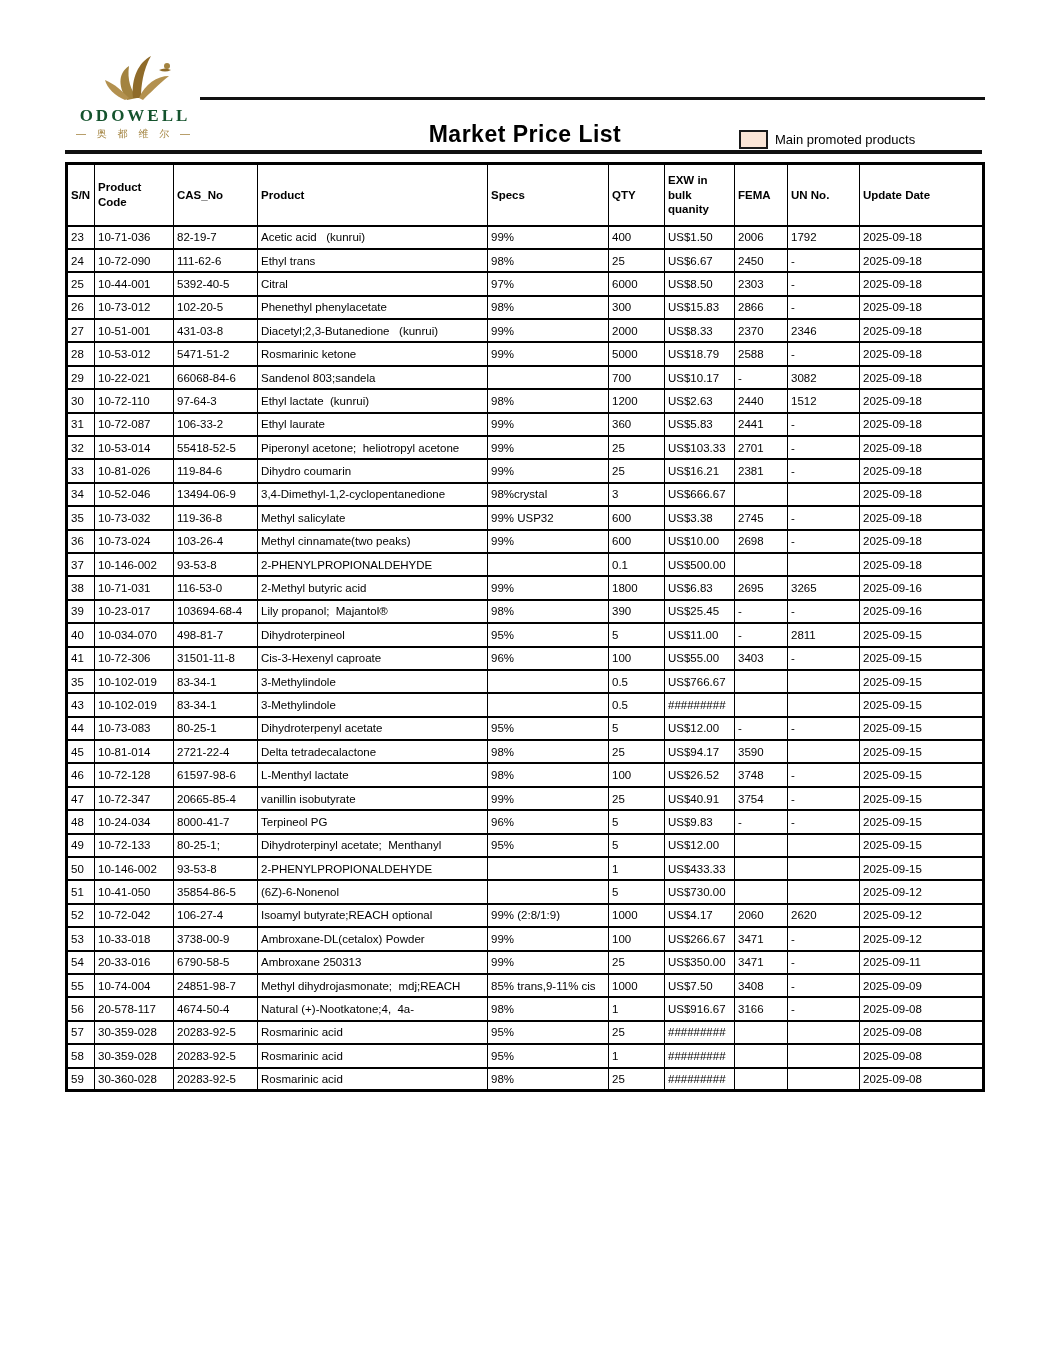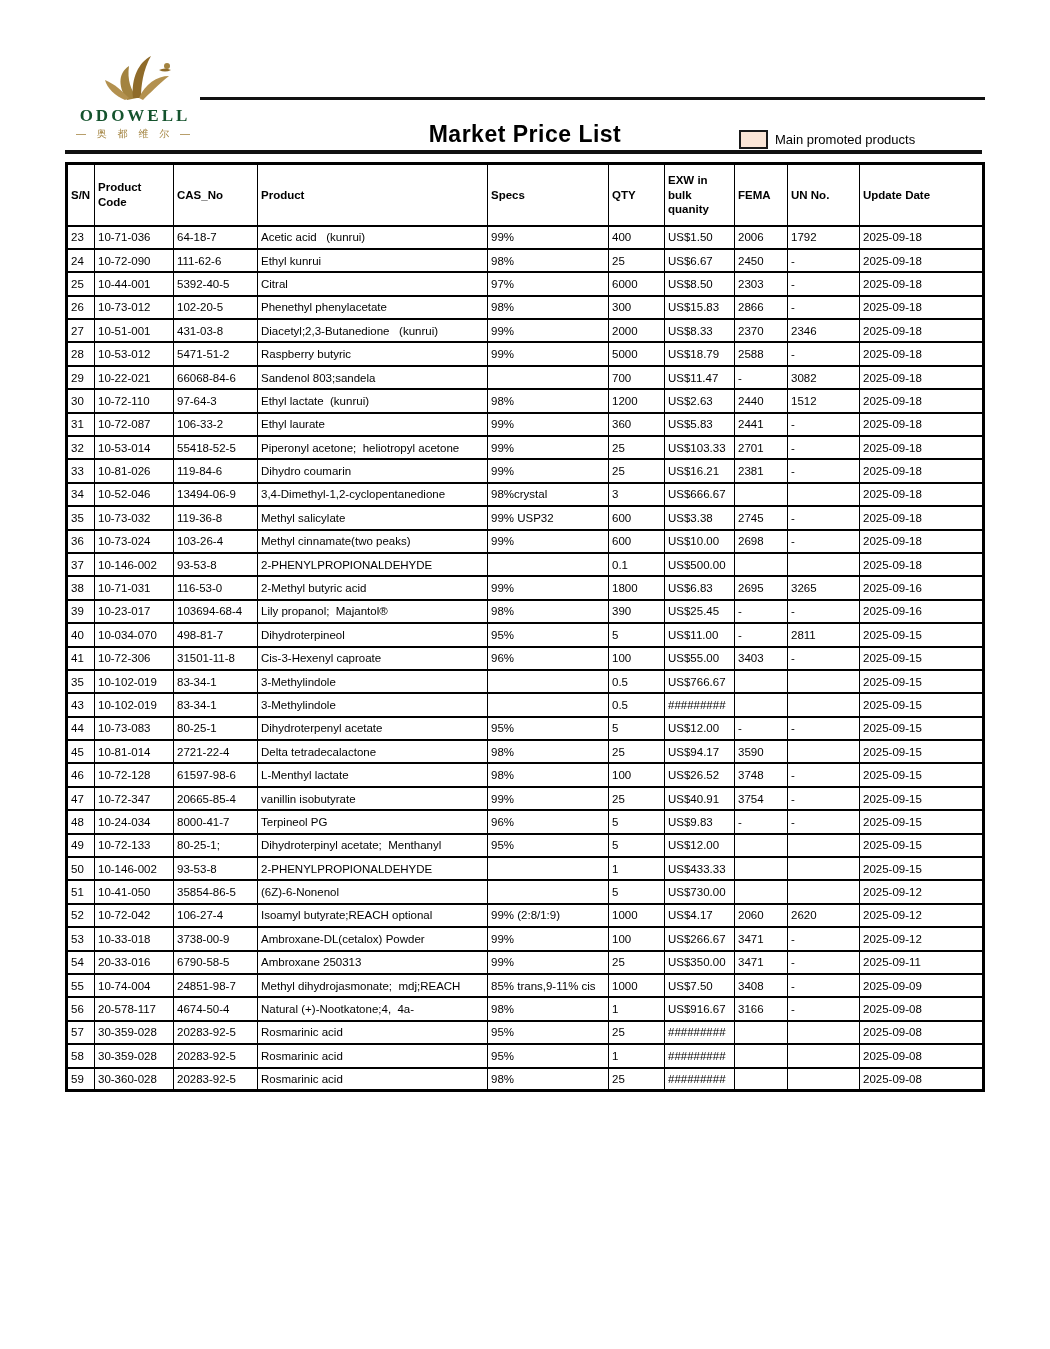--- a/index.html
+++ b/index.html
@@ -88,34 +88,34 @@
           <th>EXW in bulk quanity</th>
           <th>FEMA</th>
           <th>UN No.</th>
           <th>Update Date</th>
         </tr>
       </thead>
     <tbody>
         <tr>
           <td>23</td>
           <td>10-71-036</td>
-          <td>64-18-7</td>
+          <td>82-19-7</td>
           <td>Acetic acid   (kunrui)</td>
           <td>99%</td>
           <td>400</td>
           <td>US$1.50</td>
           <td>2006</td>
           <td>1792</td>
           <td>2025-09-18</td>
         </tr>
         <tr>
           <td>24</td>
           <td>10-72-090</td>
           <td>111-62-6</td>
-          <td>Ethyl kunrui</td>
+          <td>Ethyl trans</td>
           <td>98%</td>
           <td>25</td>
           <td>US$6.67</td>
           <td>2450</td>
           <td>-</td>
           <td>2025-09-18</td>
         </tr>
         <tr>
           <td>25</td>
           <td>10-44-001</td>
@@ -149,36 +149,36 @@
           <td>2000</td>
           <td>US$8.33</td>
           <td>2370</td>
           <td>2346</td>
           <td>2025-09-18</td>
         </tr>
         <tr>
           <td>28</td>
           <td>10-53-012</td>
           <td>5471-51-2</td>
-          <td>Raspberry butyric</td>
+          <td>Rosmarinic ketone</td>
           <td>99%</td>
           <td>5000</td>
           <td>US$18.79</td>
           <td>2588</td>
           <td>-</td>
           <td>2025-09-18</td>
         </tr>
         <tr>
           <td>29</td>
           <td>10-22-021</td>
           <td>66068-84-6</td>
           <td>Sandenol 803;sandela</td>
           <td></td>
           <td>700</td>
-          <td>US$11.47</td>
+          <td>US$10.17</td>
           <td>-</td>
           <td>3082</td>
           <td>2025-09-18</td>
         </tr>
         <tr>
           <td>30</td>
           <td>10-72-110</td>
           <td>97-64-3</td>
           <td>Ethyl lactate  (kunrui)</td>
           <td>98%</td>

